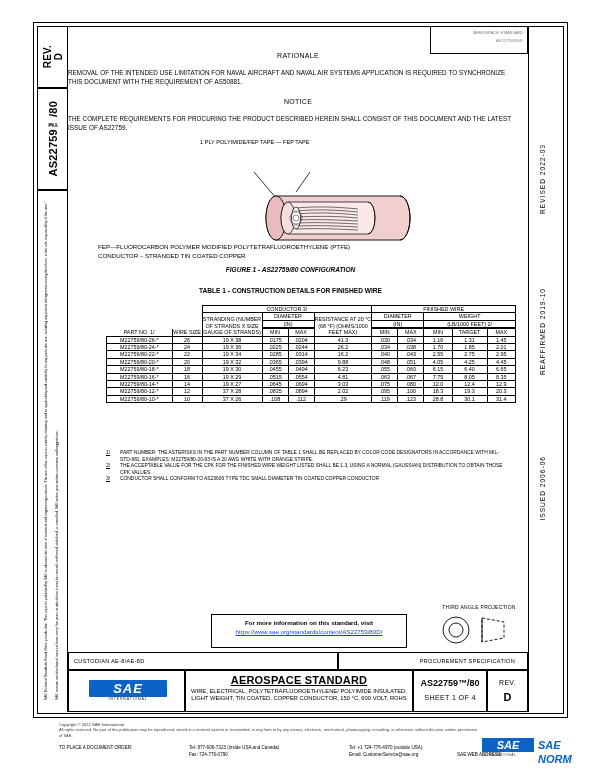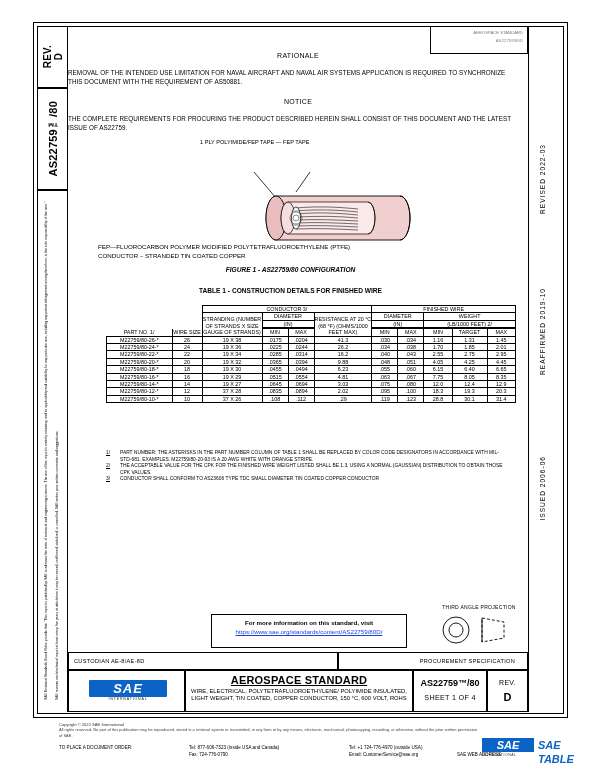--- a/index.html
+++ b/index.html
@@ -436,17 +436,17 @@
     <div class="col" style="left:130px;top:0;">Tel:  877-606-7323 (inside USA and Canada)</div>
     <div class="col" style="left:130px;top:7px;">Fax:  724-776-0790</div>
     <div class="col" style="left:290px;top:0;">Tel:  +1 724-776-4970 (outside USA)</div>
     <div class="col" style="left:290px;top:7px;">Email: CustomerService@sae.org</div>
     <div class="col" style="left:398px;top:7px;">SAE WEB ADDRESS:</div>
   </div>
 
   <div class="brand">
     <div class="bb"></div>
     <div class="bt">SAE</div>
-    <div class="bn">SAE TABLE</div>
+    <div class="bn">SAE NORM</div>
     <div class="bi">INTERNATIONAL</div>
   </div>
 
 </div>
 
 </body></html>

